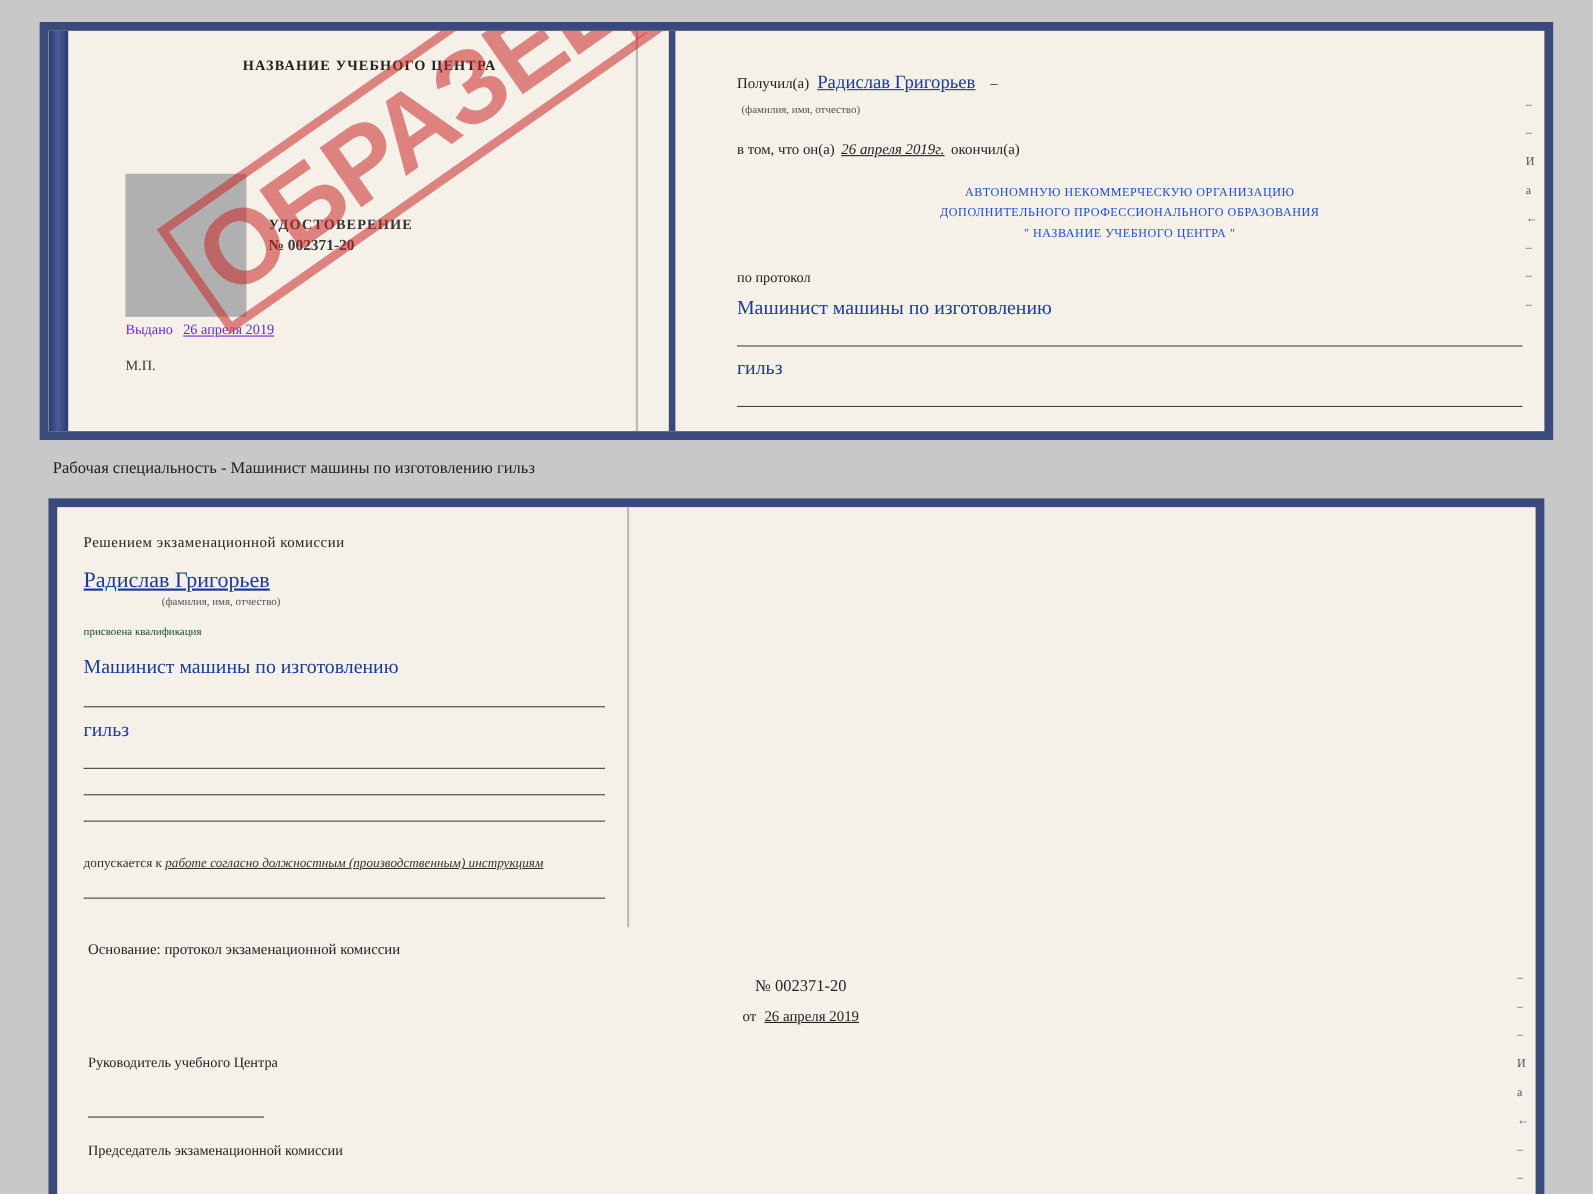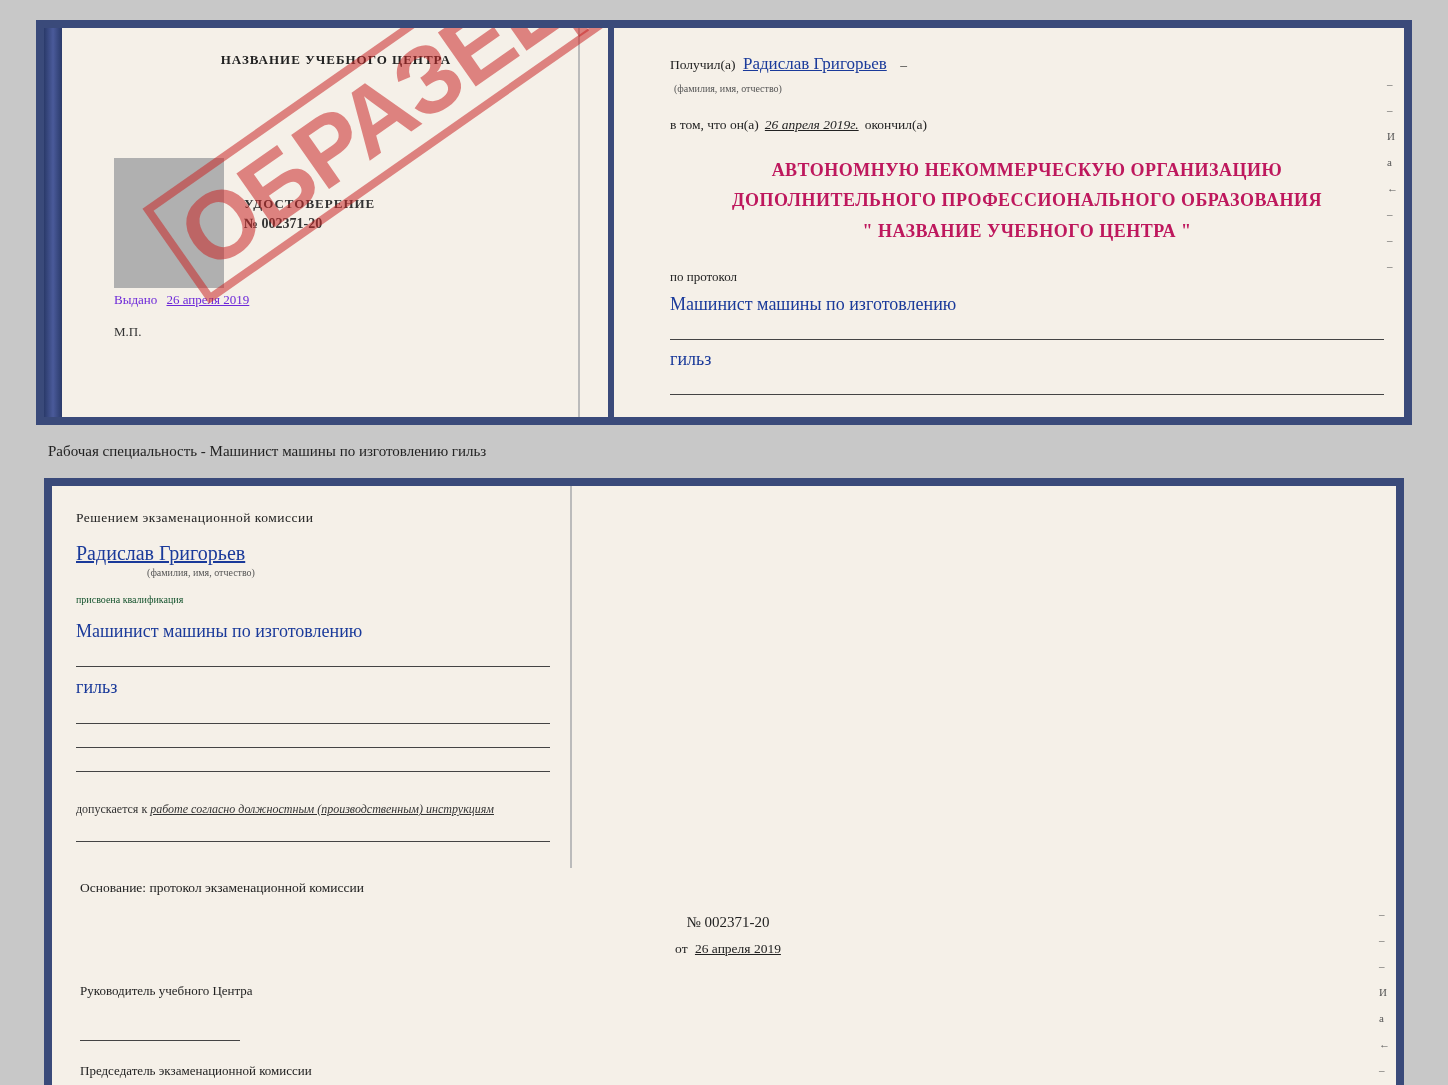--- a/index.html
+++ b/index.html
@@ -114,20 +114,21 @@
       padding: 2px 10px;
       display: inline-block;
       transform: rotate(-15deg);
     }
 
     
     .right-panel {
       flex: 1;
       padding: 22px 20px 16px 28px;
       position: relative;
+      margin-top: 11px;
     }
 
     .received-line {
       font-size: 13.5px;
       color: #222;
       margin-bottom: 18px;
       line-height: 1.6;
     }
 
     .received-name {
@@ -154,26 +155,26 @@
     }
 
     .date-italic {
       font-style: italic;
       text-decoration: underline;
       font-size: 13.5px;
     }
 
     .org-block {
       text-align: center;
-      font-size: 18px;
-      font-weight: bold;
+      font-size: 11px;
+      font-weight: normal;
       text-transform: uppercase;
       letter-spacing: 0.5px;
       line-height: 1.7;
-      color: #be185d;
+      color: #1d4ed8;
       margin-bottom: 22px;
     }
 
     .profession-label {
       font-size: 13px;
       color: #222;
       margin-bottom: 6px;
     }
 
     .profession-cursive {

